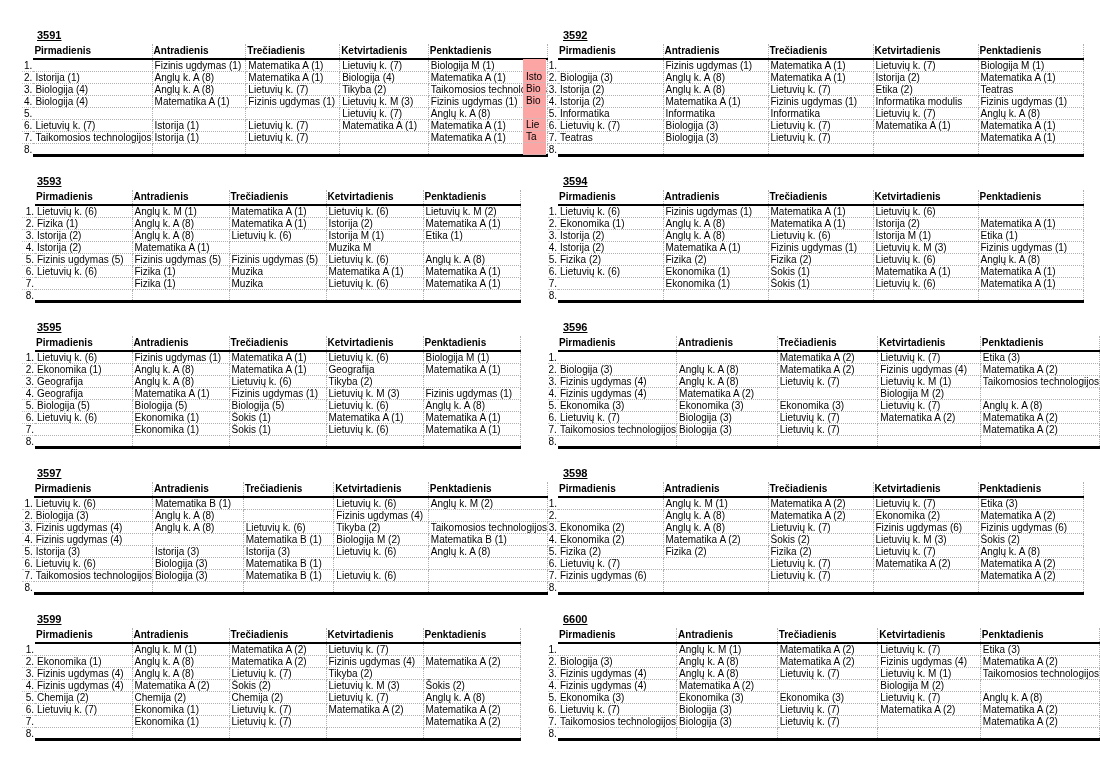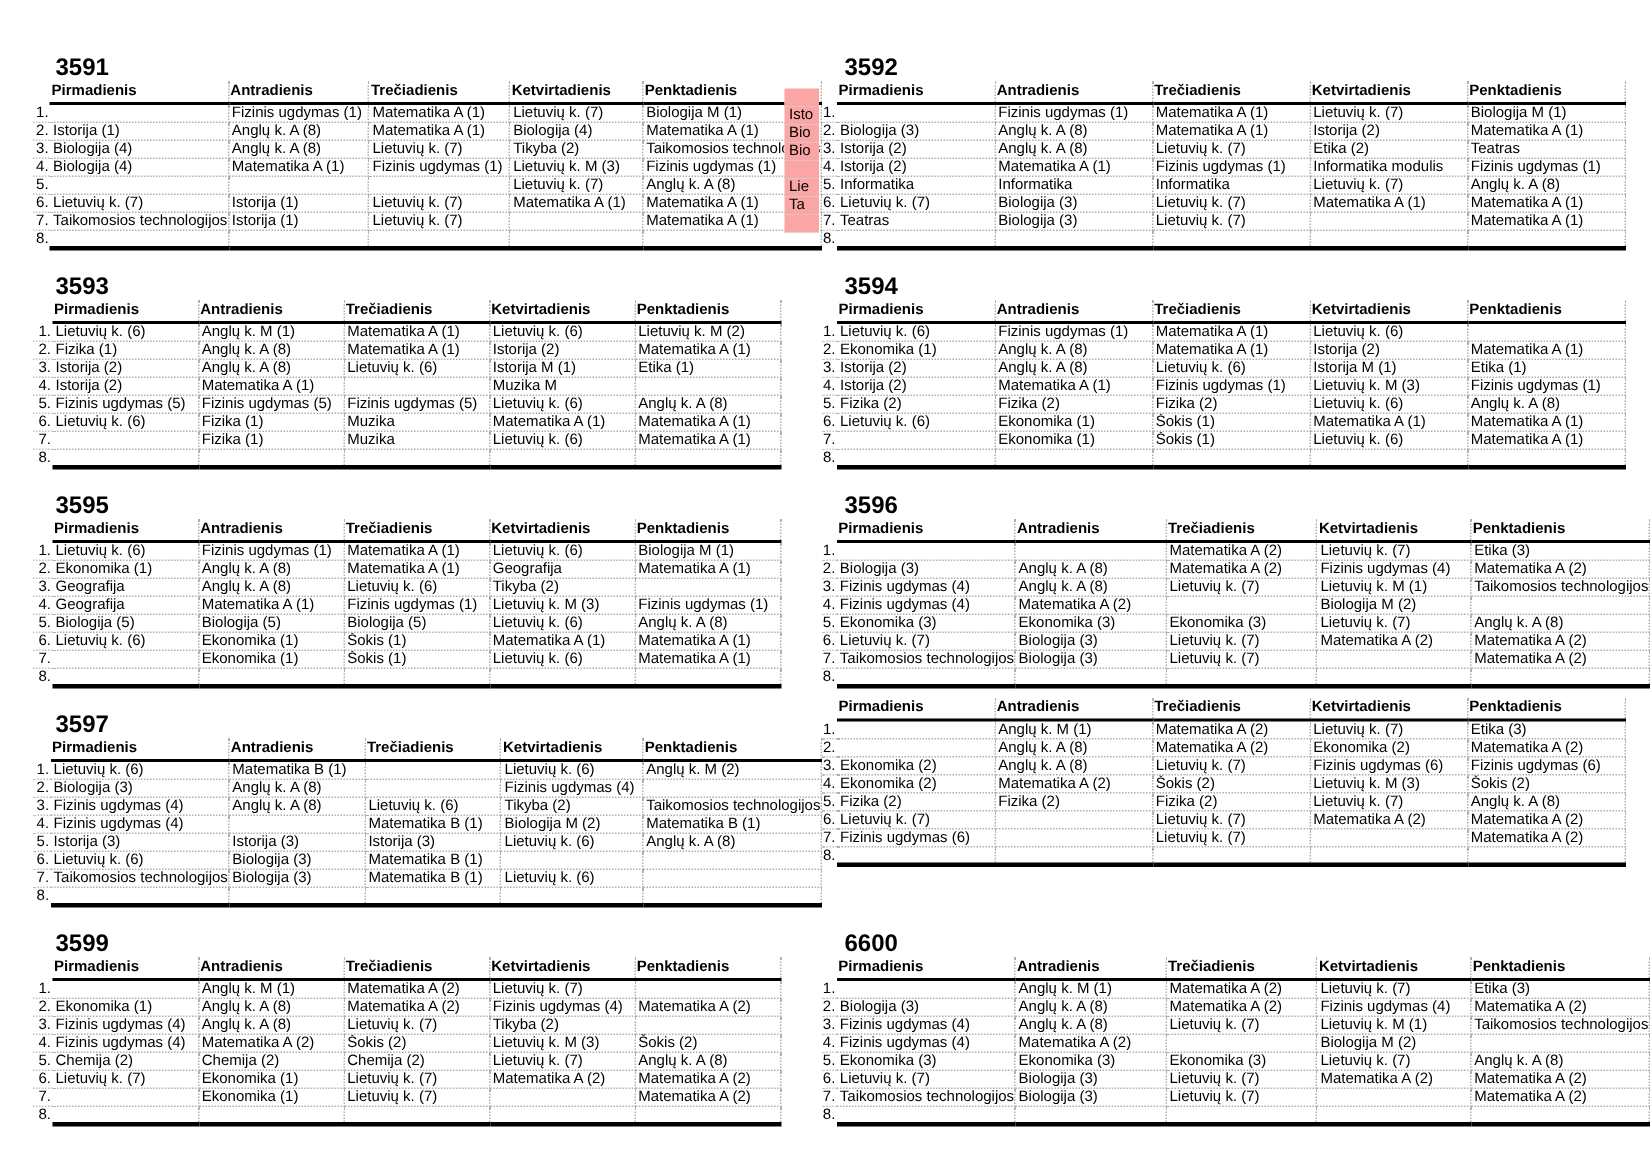--- a/index.html
+++ b/index.html
@@ -25,25 +25,26 @@
     display: grid;
     grid-template-columns: 526px 552px;
     grid-auto-rows: 146px;
   }
   .block {
     position: relative;
     overflow: hidden;
   }
   .table-title {
     font-weight: bold;
-    font-size: 16px;
+    font-size: 11px;
     height: 13px;
     line-height: 13px;
-    margin: 12px 0 2px 15px;
+    margin: 2px 0 2px 15px;
     white-space: nowrap;
+    text-decoration: underline;
   }
   table.sched {
     border-collapse: collapse;
     table-layout: fixed;
   }
   .block.left table.sched col.numcol { width: 13px; }
   .block.left table.sched col.daycol { width: 97px; }
   .block.right table.sched col.numcol { width: 10px; }
   .block.right table.sched col.daycol { width: 105px; }
   th.day {
@@ -1314,20 +1315,21 @@
               </td>
               <td class="cell c5">
                 <span class="txt"></span>
               </td>
             </tr>
           </tbody>
     </table>
   </div>
 
   <div class="block right">
+    <div class="table-title">3598</div>
     <table class="sched">
       <colgroup>
         <col class="numcol">
         <col class="daycol">
             <col class="daycol">
             <col class="daycol">
             <col class="daycol">
             <col class="daycol">
       </colgroup>
       <thead>

